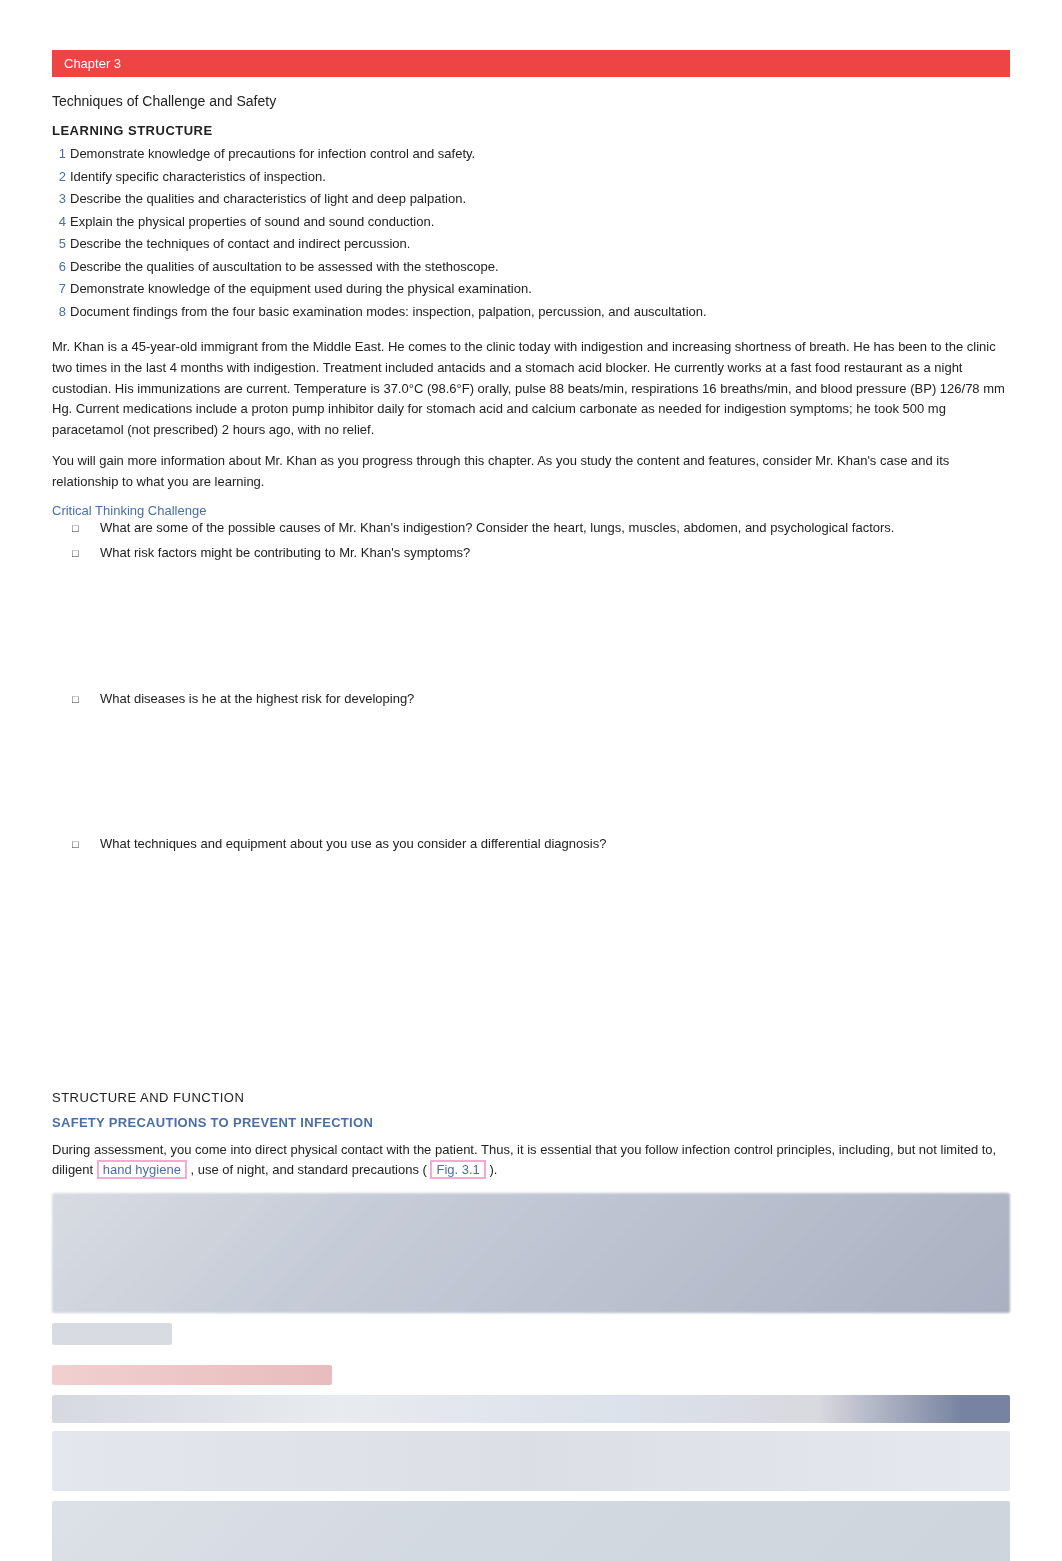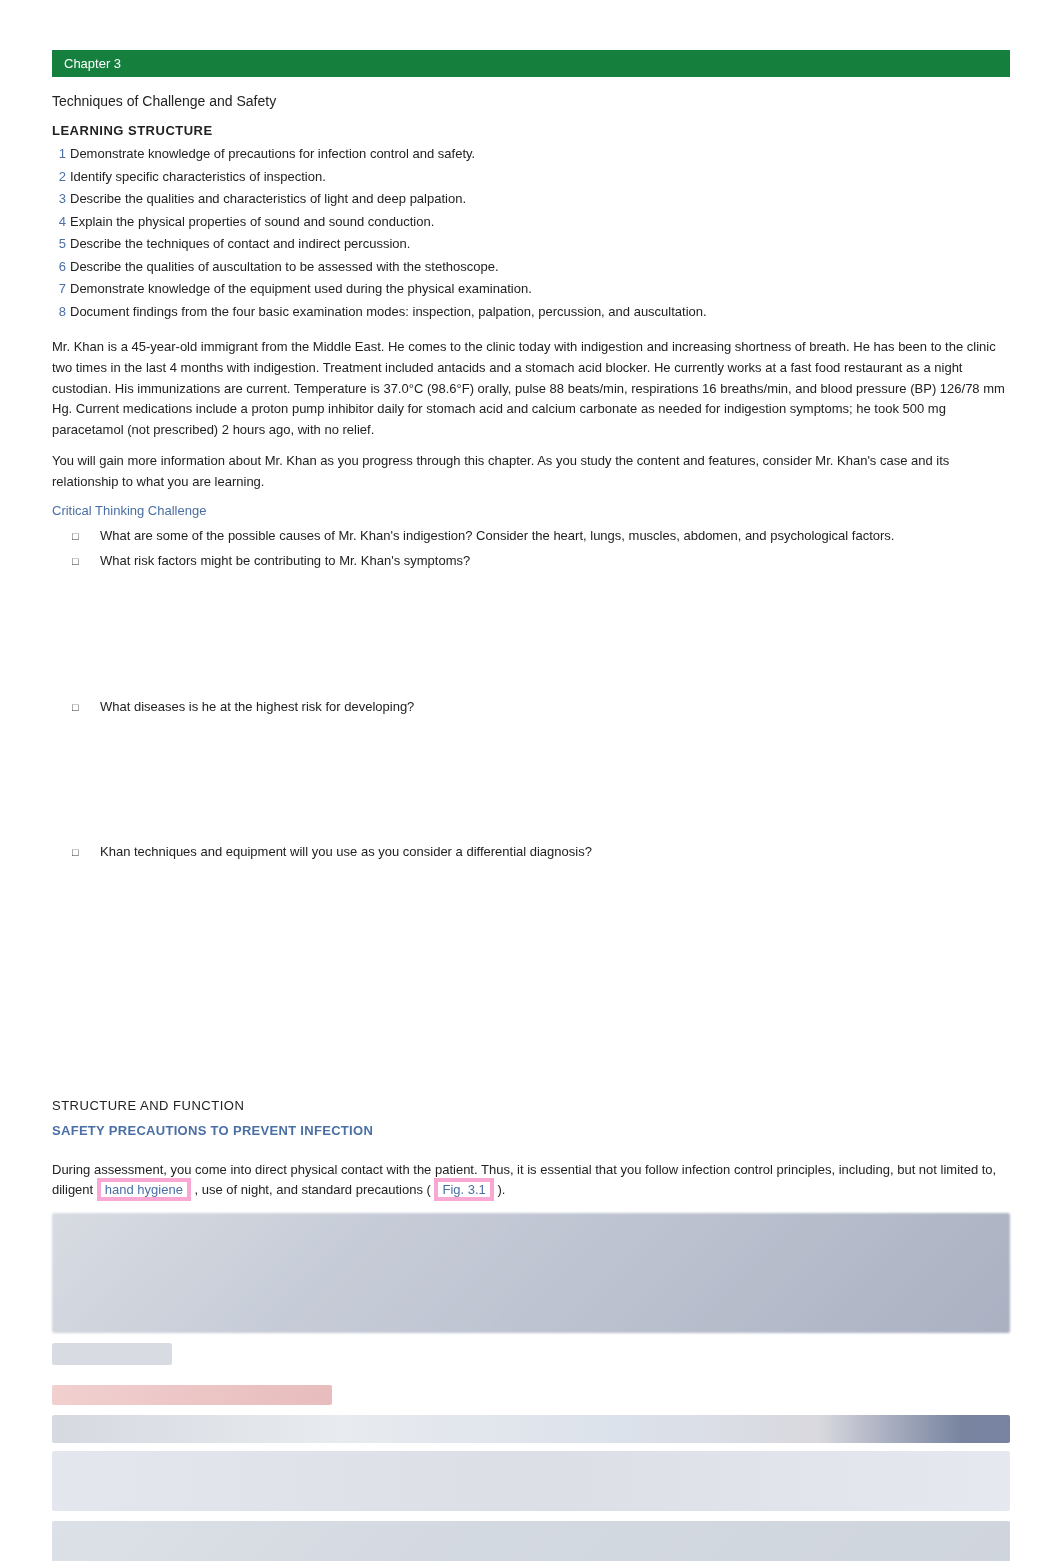--- a/index.html
+++ b/index.html
@@ -6,21 +6,21 @@
     body {
       font-family: Arial, sans-serif;
       font-size: 13px;
       color: #222;
       background: #fff;
       width: 1062px;
       min-height: 1561px;
     }
 
     .chapter-header {
-      background: #15803d;
+      background: #ef4444;
       color: #fff;
       padding: 6px 12px;
       font-size: 13px;
       margin: 0 52px;
       margin-top: 50px;
     }
 
     .content-area {
       margin: 0 52px;
       padding-top: 16px;
@@ -62,21 +62,20 @@
 
     .case-text {
       font-size: 13px;
       line-height: 1.6;
       margin-bottom: 10px;
     }
 
     .critical-thinking-link {
       color: #4a6fa5;
       font-size: 13px;
-      margin-bottom: 8px;
       cursor: pointer;
       text-decoration: none;
     }
 
     .bullet-list {
       list-style: none;
       margin-left: 20px;
     }
 
     .bullet-list li {
@@ -107,33 +106,33 @@
       font-size: 13px;
       letter-spacing: 0.5px;
       margin-bottom: 10px;
     }
 
     .safety-title {
       color: #4a6fa5;
       font-size: 13px;
       font-weight: bold;
       letter-spacing: 0.3px;
-      margin-bottom: 22px;
+      margin-bottom: 10px;
     }
 
     .body-text {
       font-size: 13px;
       line-height: 1.6;
       margin-bottom: 12px;
     }
 
     .inline-link {
       color: #4a6fa5;
       font-size: 13px;
-      border: 4px solid #f9a8d4;
+      border: 2px solid #f9a8d4;
       padding: 0 4px;
       cursor: pointer;
     }
 
     
     .image-placeholder {
       width: 100%;
       height: 120px;
       background: linear-gradient(135deg, #c8cdd6 0%, #b0b8c8 30%, #a0a8bc 60%, #8890a8 100%);
       border-radius: 2px;
@@ -261,21 +260,21 @@
       <span class="bullet-icon">□</span>
       <span>What diseases is he at the highest risk for developing?</span>
     </li>
   </ul>
 
   <div class="section-gap"></div>
 
   <ul class="bullet-list">
     <li>
       <span class="bullet-icon">□</span>
-      <span>Khan techniques and equipment will you use as you consider a differential diagnosis?</span>
+      <span>What techniques and equipment about you use as you consider a differential diagnosis?</span>
     </li>
   </ul>
 
   <div style="height: 200px;"></div>
 
   <div class="structure-section">
     <div class="structure-title">STRUCTURE AND FUNCTION</div>
 
     <div class="safety-title">SAFETY PRECAUTIONS TO PREVENT INFECTION</div>
 

